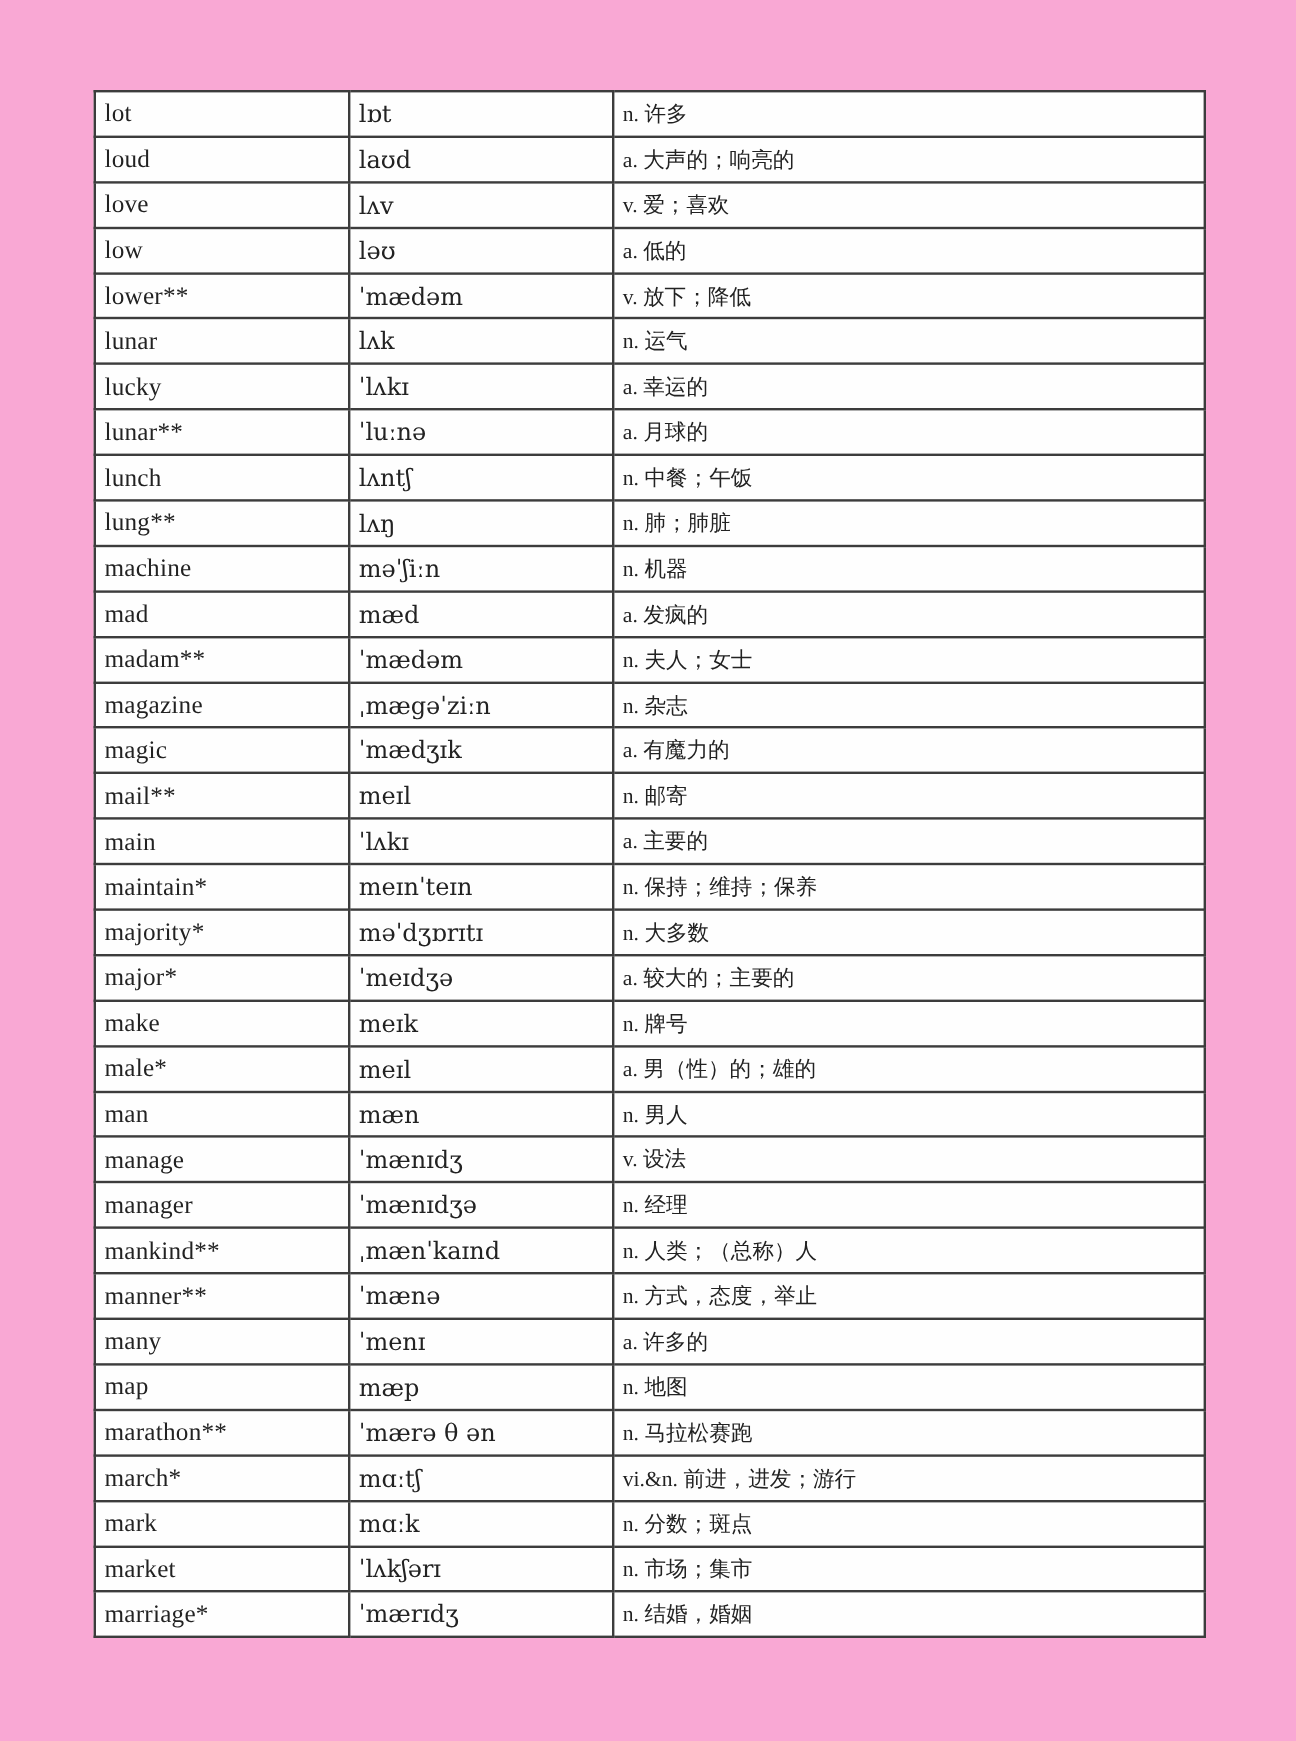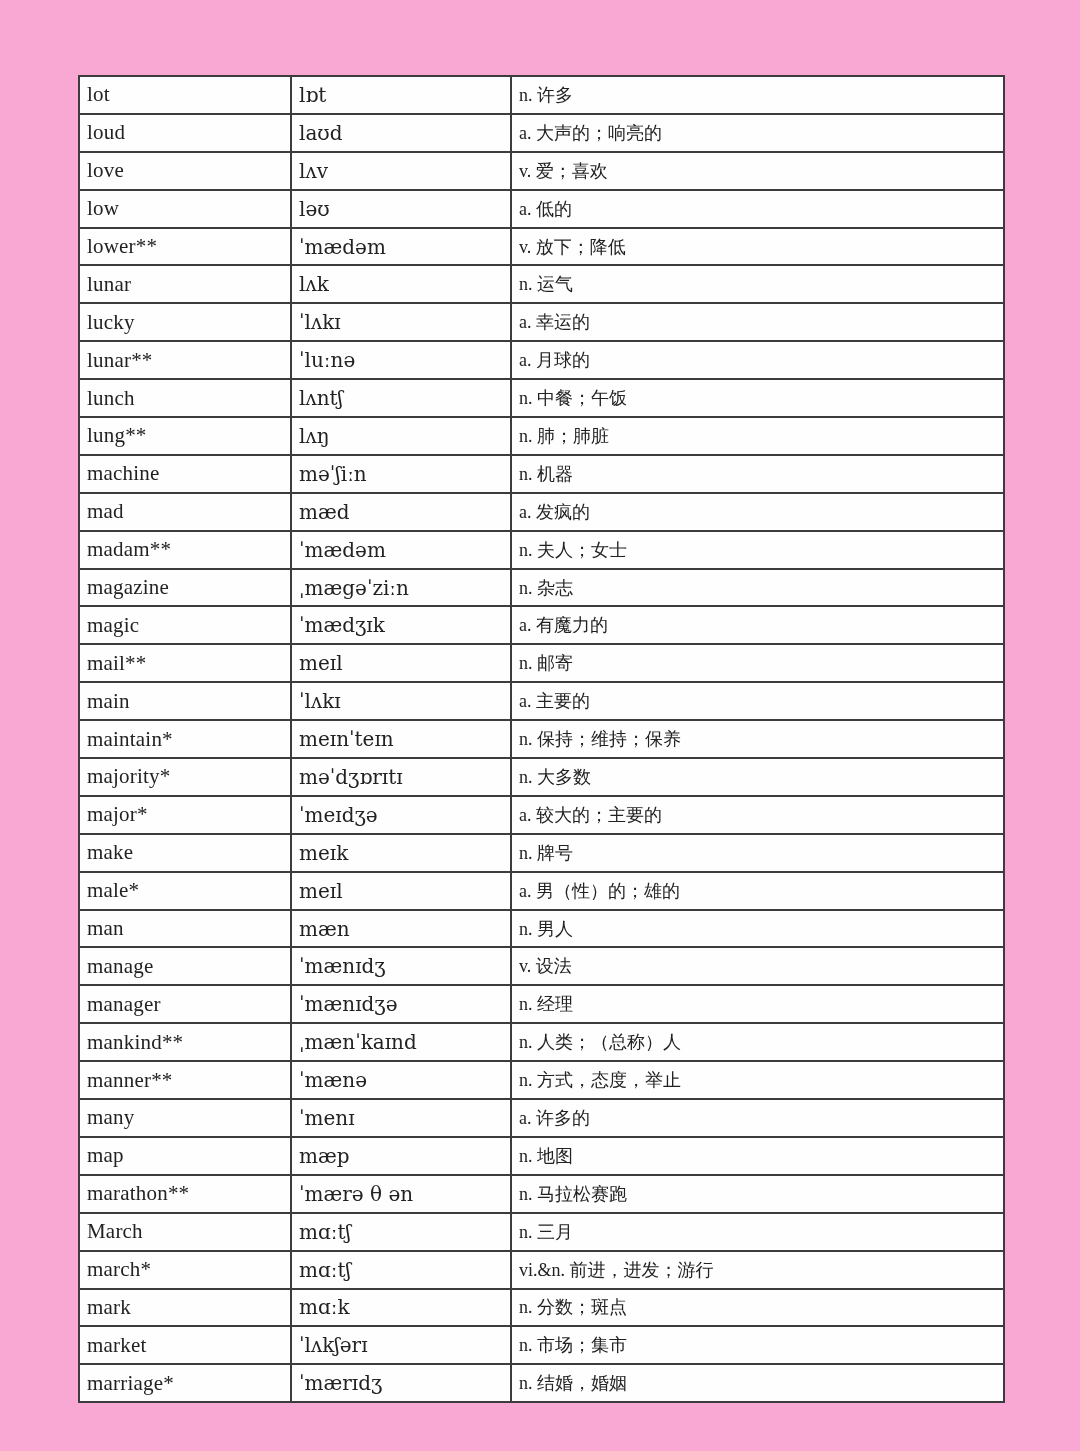--- a/index.html
+++ b/index.html
@@ -234,25 +234,20 @@
     <td class="col-phonetic">mæp</td>
     <td class="col-definition">n. 地图</td>
   </tr>
 
   <tr>
     <td class="col-word">marathon**</td>
     <td class="col-phonetic">ˈmærə θ ən</td>
     <td class="col-definition">n. 马拉松赛跑</td>
   </tr>
 
-  <tr>
-    <td class="col-word">March</td>
-    <td class="col-phonetic">mɑːtʃ</td>
-    <td class="col-definition">n. 三月</td>
-  </tr>
 
   <tr>
     <td class="col-word">march*</td>
     <td class="col-phonetic">mɑːtʃ</td>
     <td class="col-definition">vi.&amp;n. 前进，进发；游行</td>
   </tr>
 
   <tr>
     <td class="col-word">mark</td>
     <td class="col-phonetic">mɑːk</td>

